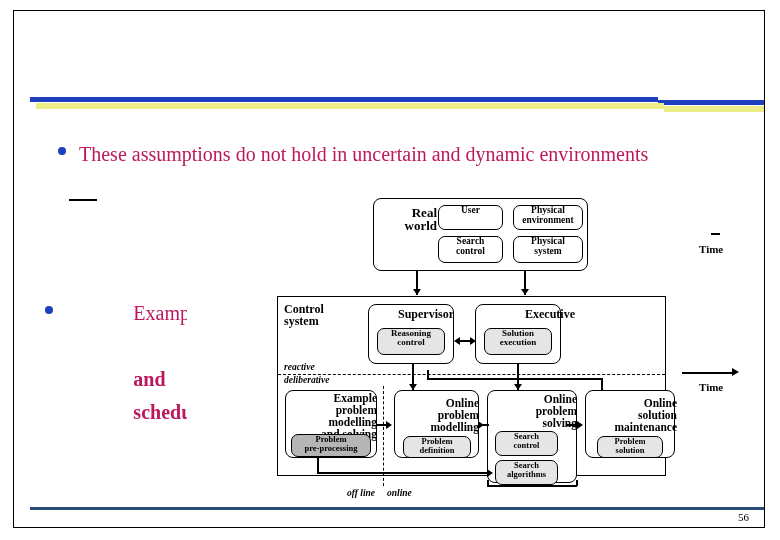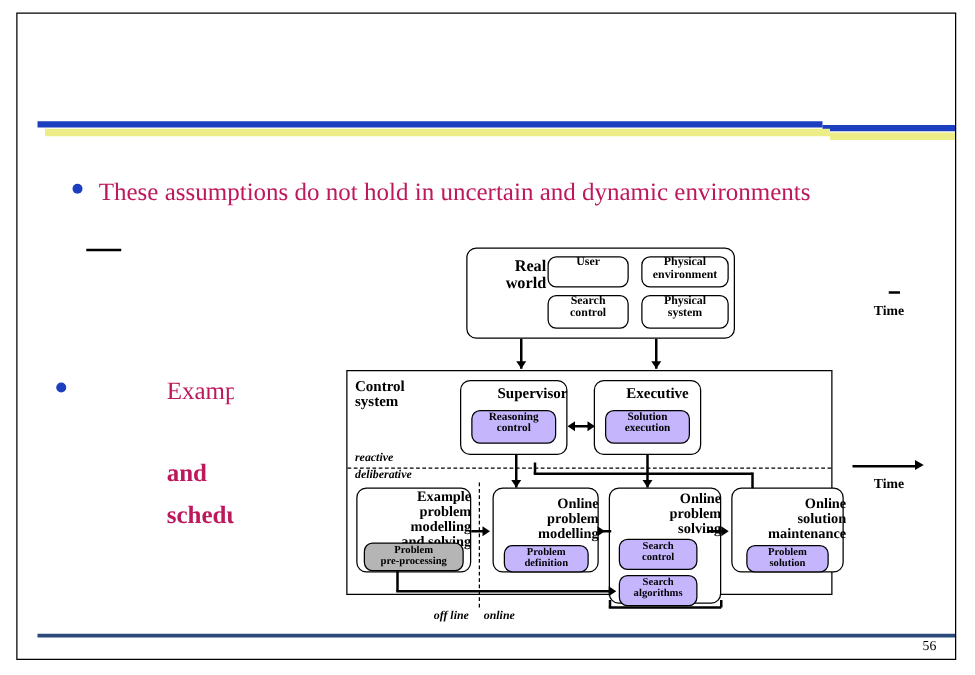--- a/index.html
+++ b/index.html
@@ -48,21 +48,21 @@
              border-left:7px solid #000;border-top:4.5px solid transparent;border-bottom:4.5px solid transparent;}
 
   
   .dbox{position:absolute;border:1.6px solid #000;border-radius:8px;background:#fff;box-sizing:border-box;}
   .dlabel{position:absolute;font-weight:bold;color:#000;text-align:right;
           font-family:"Liberation Serif", serif;line-height:1.03;}
 
   .rbox{position:absolute;border:1.5px solid #000;border-radius:7px;
         box-sizing:border-box;display:flex;align-items:flex-start;justify-content:center;
         text-align:center;font-weight:bold;line-height:1.05;background:#fff;}
-  .grey{background:#c4b5fd;}
+  .grey{background:#e5e5e5;}
   .grey-dark{background:#b5b5b5;}
 
   
   .vline{position:absolute;width:1.6px;background:#000;}
   .hline{position:absolute;height:1.6px;background:#000;}
   .arrd{position:absolute;width:0;height:0;border-left:4px solid transparent;
         border-right:4px solid transparent;border-top:6px solid #000;}
   .arrr{position:absolute;width:0;height:0;border-top:4px solid transparent;
         border-bottom:4px solid transparent;border-left:6px solid #000;}
   .arrl{position:absolute;width:0;height:0;border-top:4px solid transparent;
@@ -152,21 +152,21 @@
     </div>
 
     <div class="dbox" style="left:181px;top:116px;width:86px;height:60px;"></div>
     <div class="dlabel" style="left:181px;top:120px;width:86px;font-size:12px;">Supervisor</div>
     <div class="rbox grey" style="left:190px;top:140px;width:68px;height:27px;font-size:9px;">
       <div><span>Reasoning</span><br>
            <span>control</span></div>
     </div>
 
     <div class="dbox" style="left:288px;top:116px;width:86px;height:60px;"></div>
-    <div class="dlabel" style="left:288px;top:120px;width:76px;font-size:12px;">Executive</div>
+    <div class="dlabel" style="left:288px;top:120px;width:76px;font-size:12px;padding-left:24px;">Executive</div>
     <div class="rbox grey" style="left:297px;top:140px;width:68px;height:27px;font-size:9px;">
       <div><span>Solution</span><br>
            <span>execution</span></div>
     </div>
 
     <div class="hline" style="left:271px;top:152px;width:14px;"></div>
     <div class="arrl" style="left:267px;top:148.5px;"></div>
     <div class="arrr" style="left:283px;top:148.5px;"></div>
 
     <div class="dashh" style="left:91px;top:186px;width:387px;"></div>

